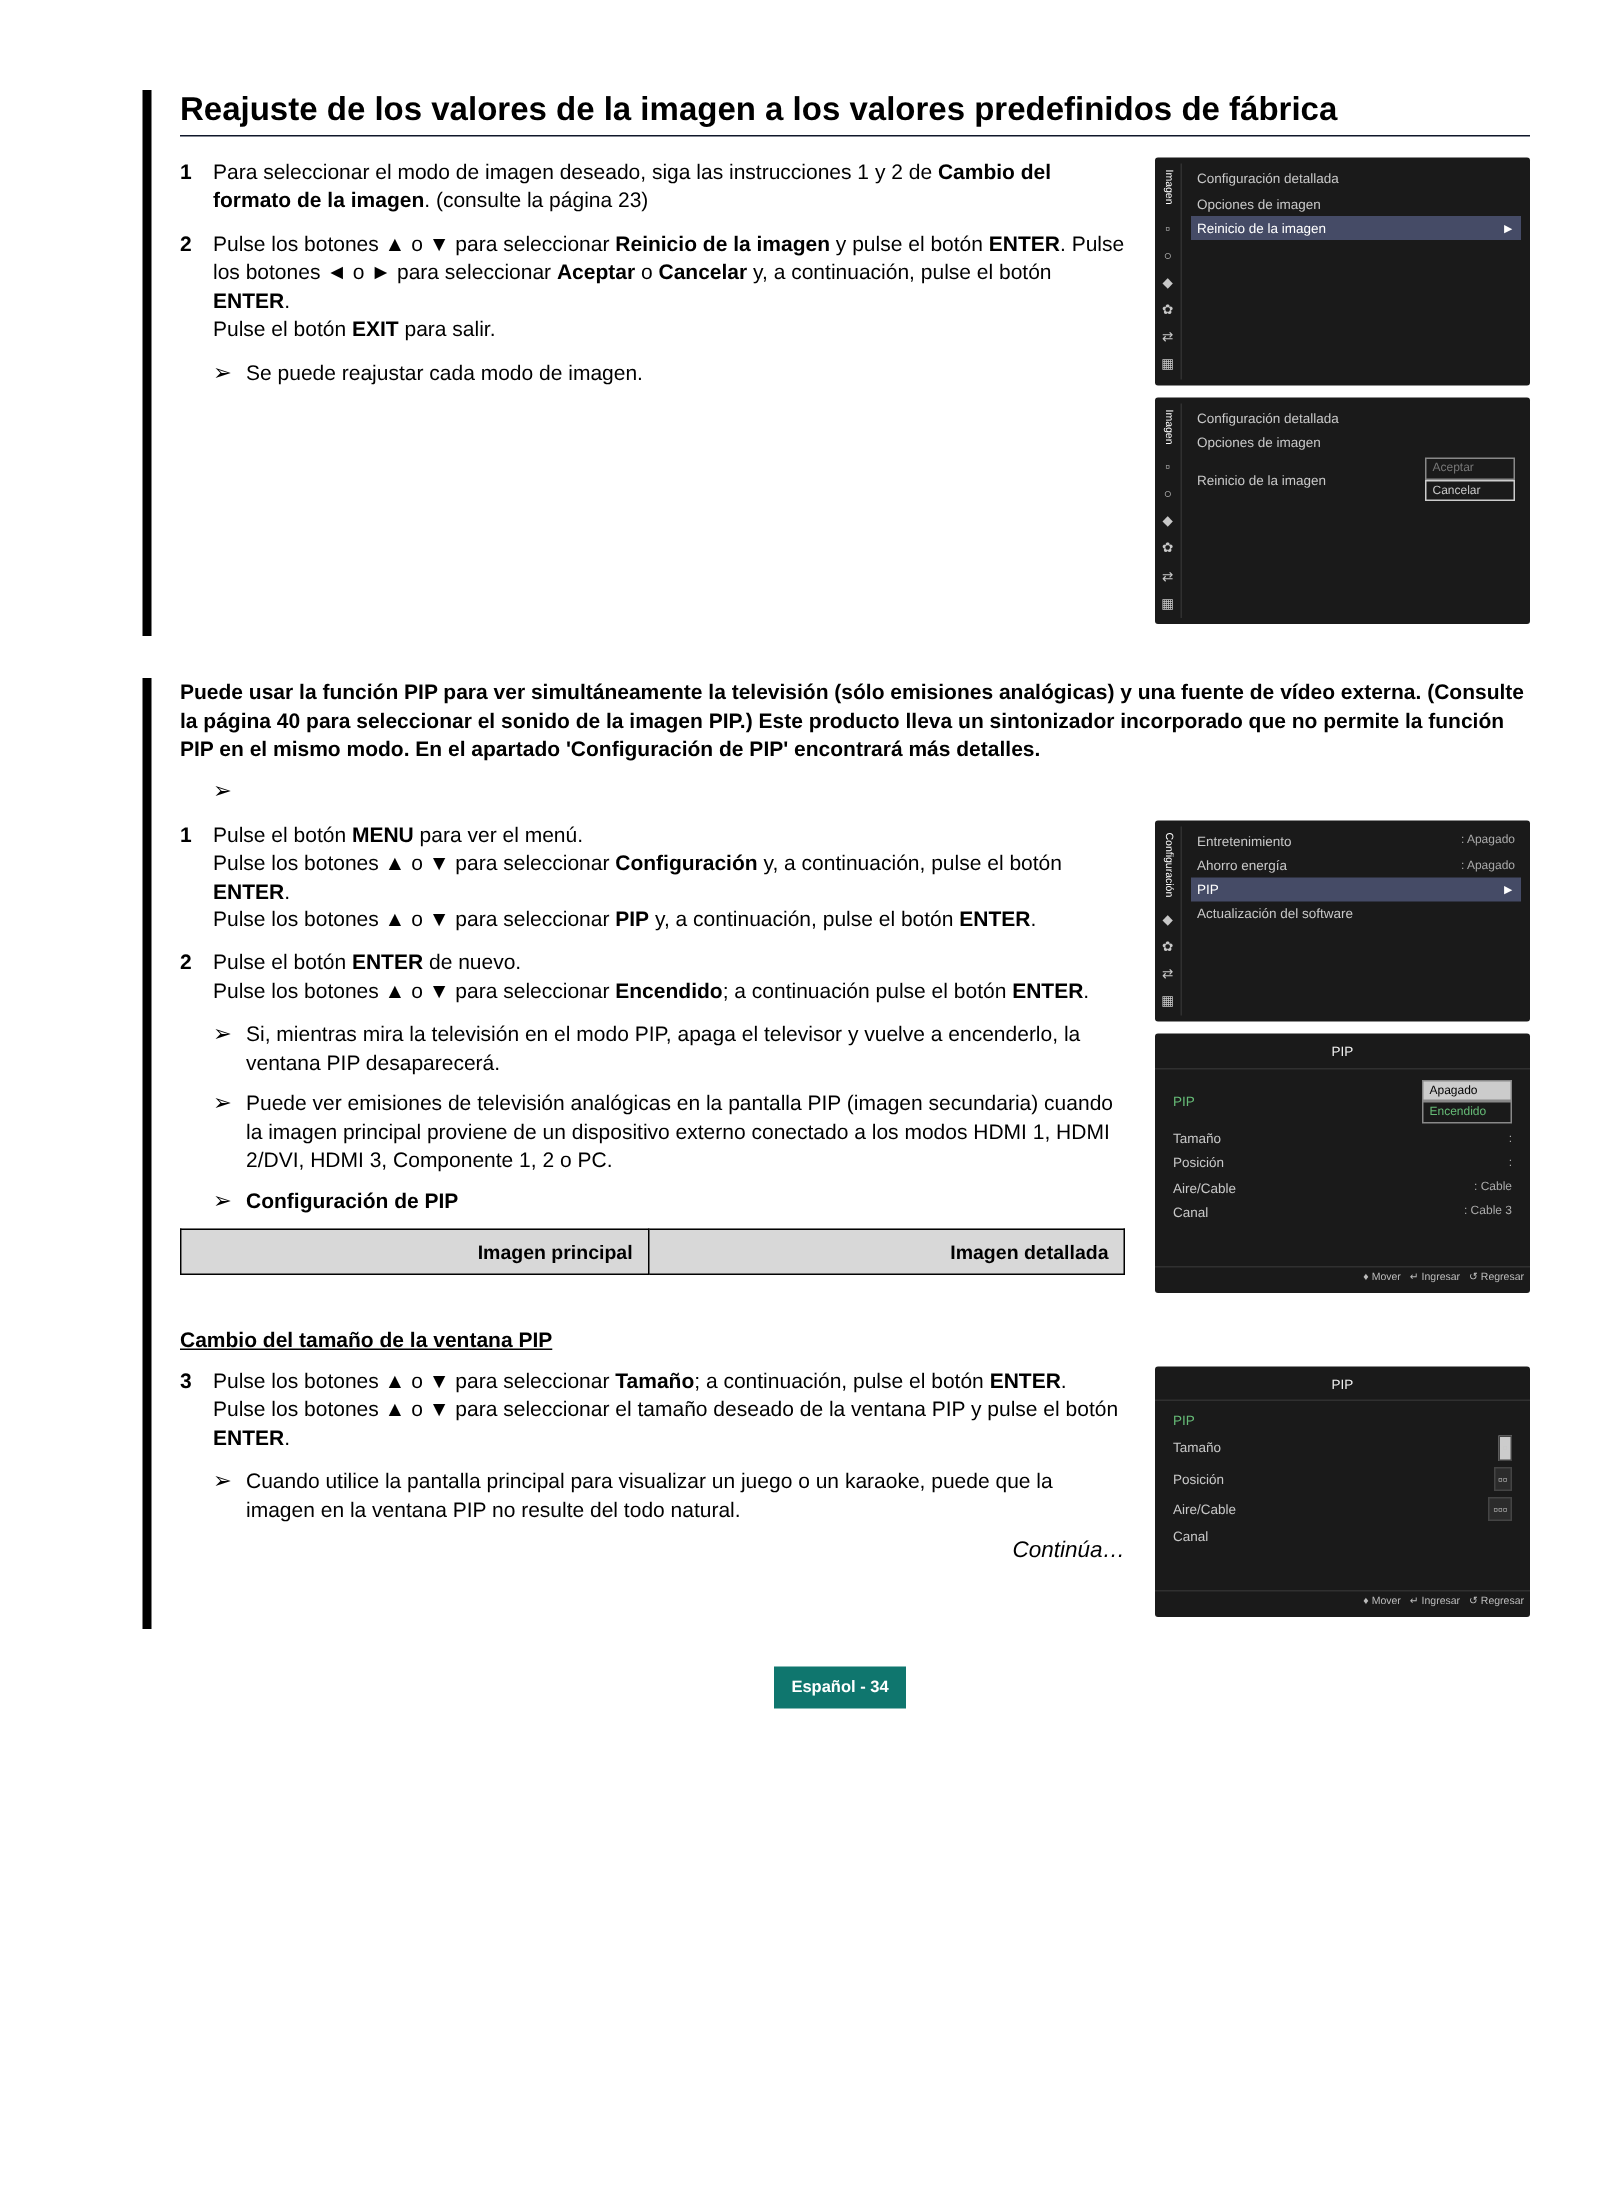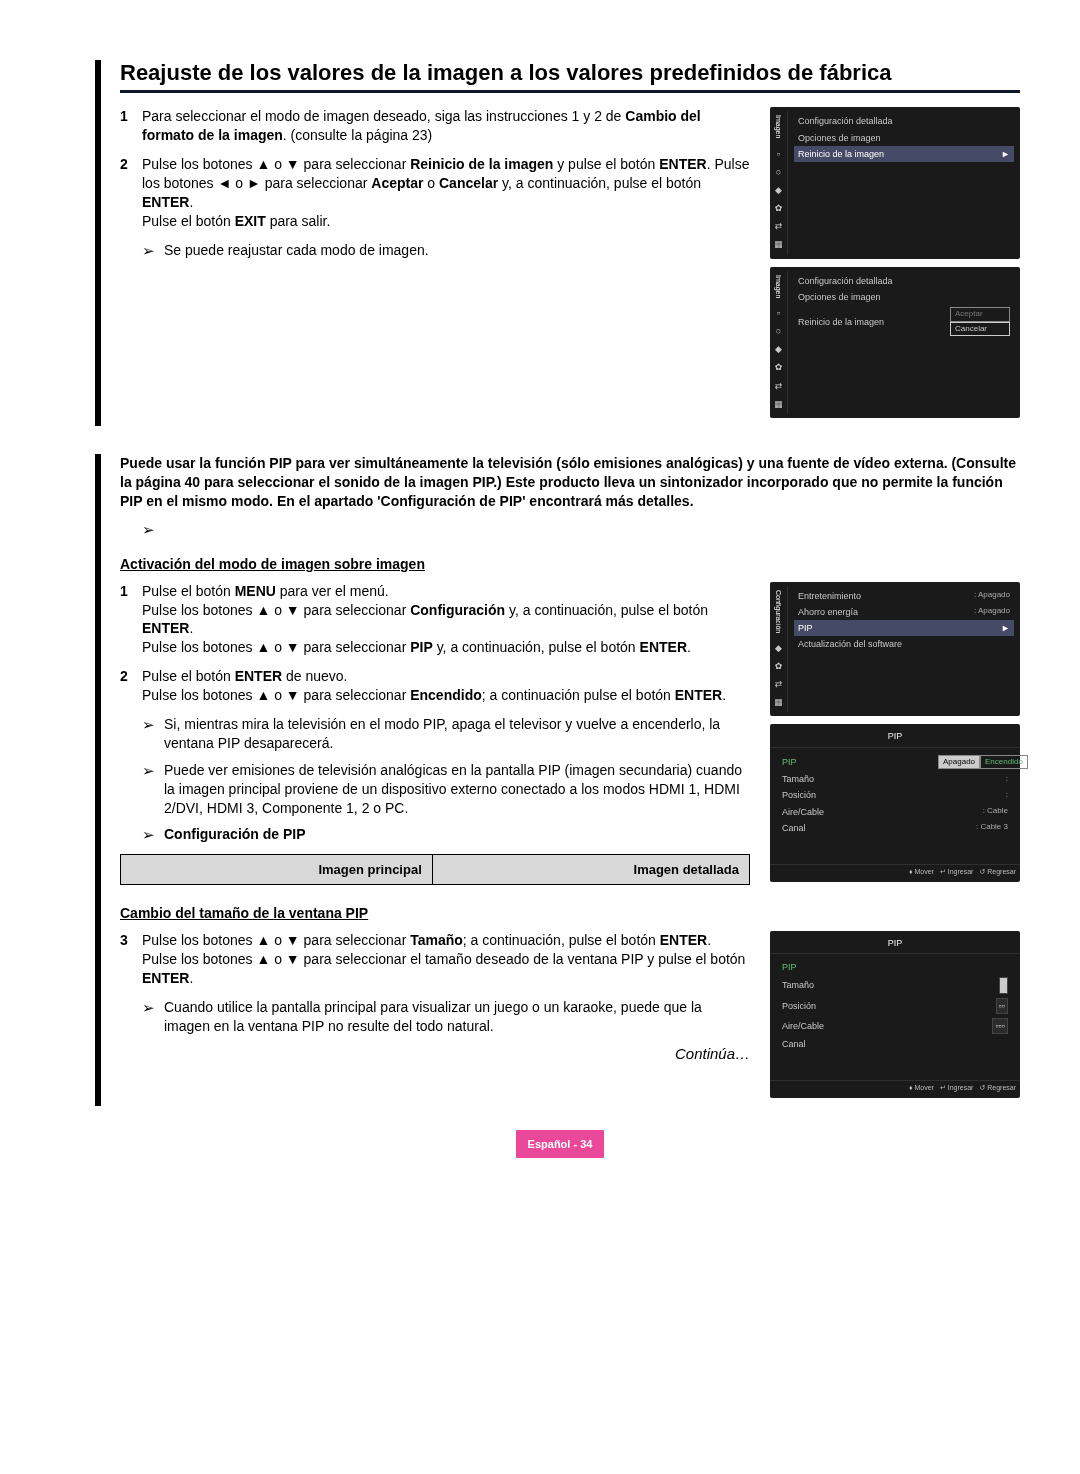--- a/index.html
+++ b/index.html
@@ -1,21 +1,21 @@
 <!DOCTYPE html>
 <html><head>
 <meta charset="utf-8">
 <style>
   * { box-sizing: border-box; margin: 0; padding: 0; }
   body { background:#fff; font-family: Arial, Helvetica, sans-serif; color:#000; width:1080px; margin:0 auto; padding:60px 60px 40px 100px; font-size:14px; line-height:1.35; }
   .section { position:relative; margin-bottom:28px; }
   .section .vline { position:absolute; left:-5px; top:0; bottom:0; width:6px; background:#000; }
   .title-row { display:flex; align-items:flex-end; margin-bottom:14px; }
   .title-row h1 { font-size:22px; font-weight:700; line-height:1.2; }
-  .title-underline { border-bottom:3px solid #0f172a; padding-bottom:4px; width:100%; }
+  .title-underline { border-bottom:1px solid #0f172a; padding-bottom:4px; width:100%; }
   .content { padding-left:20px; }
   .two-col { display:flex; gap:20px; }
   .left { flex:1; }
   .right { width:250px; }
   ol.steps { list-style:none; }
   ol.steps li { display:flex; margin-bottom:10px; }
   .num { font-weight:700; width:22px; flex-shrink:0; }
   .arrow { font-family: Arial; font-size:15px; width:22px; flex-shrink:0; }
   .indent-arrowed { display:flex; padding-left:22px; margin-bottom:8px; }
   b { font-weight:700; }
@@ -28,21 +28,21 @@
   .menu .row .val { color:#aaa; font-size:8px; }
   .menu .submenu { border:1px solid #888; padding:1px 4px; font-size:8px; margin-left:auto; width:60px; }
   .menu .title { text-align:center; color:#eee; font-size:9px; padding:2px 0 4px; border-bottom:1px solid #303030; margin-bottom:3px; }
   .menu .footer { display:flex; justify-content:flex-end; gap:6px; font-size:7px; color:#bbb; padding:2px 4px; border-top:1px solid #303030; margin-top:26px; }
   .menu .icon-box { background:#2b2b2b; padding:1px 2px; border:1px solid #444; margin-left:4px; display:inline-block; }
   .pip-table { border-collapse:collapse; width:100%; margin-top:6px; font-size:13px; }
   .pip-table th, .pip-table td { border:1px solid #000; padding:6px 10px; text-align:right; }
   .pip-table th { background:#d8d8d8; font-weight:700; }
   .continua { text-align:right; font-style:italic; font-size:15px; margin-top:8px; }
   .footer-page { text-align:center; margin-top:8px; }
-  .footer-page span { background:#ec4899; color:#fff; font-weight:700; font-size:11px; padding:8px 12px; }
+  .footer-page span { background:#0f766e; color:#fff; font-weight:700; font-size:11px; padding:8px 12px; }
   .bold-intro { font-weight:700; margin-bottom:10px; }
   .sub-head { font-weight:700; text-decoration:underline; margin:14px 0 8px; }
 </style>
 </head>
 <body>
 
 <div class="section">
   <div class="vline"></div>
   <div class="content">
     <div class="title-row title-underline">
@@ -130,21 +130,20 @@
 
 <div class="section">
   <div class="vline"></div>
   <div class="content">
 
     <p class="bold-intro">Puede usar la función PIP para ver simultáneamente la televisión (sólo emisiones analógicas) y una fuente de vídeo externa. (Consulte la página 40 para seleccionar el sonido de la imagen PIP.) Este producto lleva un sintonizador incorporado que no permite la función PIP en el mismo modo. En el apartado 'Configuración de PIP' encontrará más detalles.</p>
     <div class="indent-arrowed">
       <span class="arrow">➢</span>
     </div>
 
-    <p class="sub-head">Activación del modo de imagen sobre imagen</p>
 
     <div class="two-col">
       <div class="left">
         <ol class="steps">
           <li>
             <span class="num">1</span>
             <span>
               <span>Pulse el botón </span><b>MENU</b><span> para ver el menú.</span><br>
               <span>Pulse los botones ▲ o ▼ para seleccionar </span><b>Configuración</b><span> y, a continuación, pulse el botón </span><b>ENTER</b><span>.</span><br>
               <span>Pulse los botones ▲ o ▼ para seleccionar </span><b>PIP</b><span> y, a continuación, pulse el botón </span><b>ENTER</b><span>.</span>
@@ -207,21 +206,21 @@
                 <span>Actualización del software</span>
               </div>
           </div>
         </div>
 
         <div class="menu" style="flex-direction:column">
           <div class="title">PIP</div>
           <div class="body" style="padding:2px 8px">
             <div class="row">
                 <span style="color:#6b7">PIP</span>
-              <span style="display:flex;flex-direction:row;width:70px">
+              <span style="display:flex;flex-direction:column;width:70px">
                 <span class="submenu" style="background:#ccc;color:#000">Apagado</span>
                 <span class="submenu" style="color:#6b7">Encendido</span>
               </span>
             </div>
             <div class="row">
                 <span>Tamaño</span>
                 <span class="val">:</span>
               </div>
             <div class="row">
                 <span>Posición</span>

